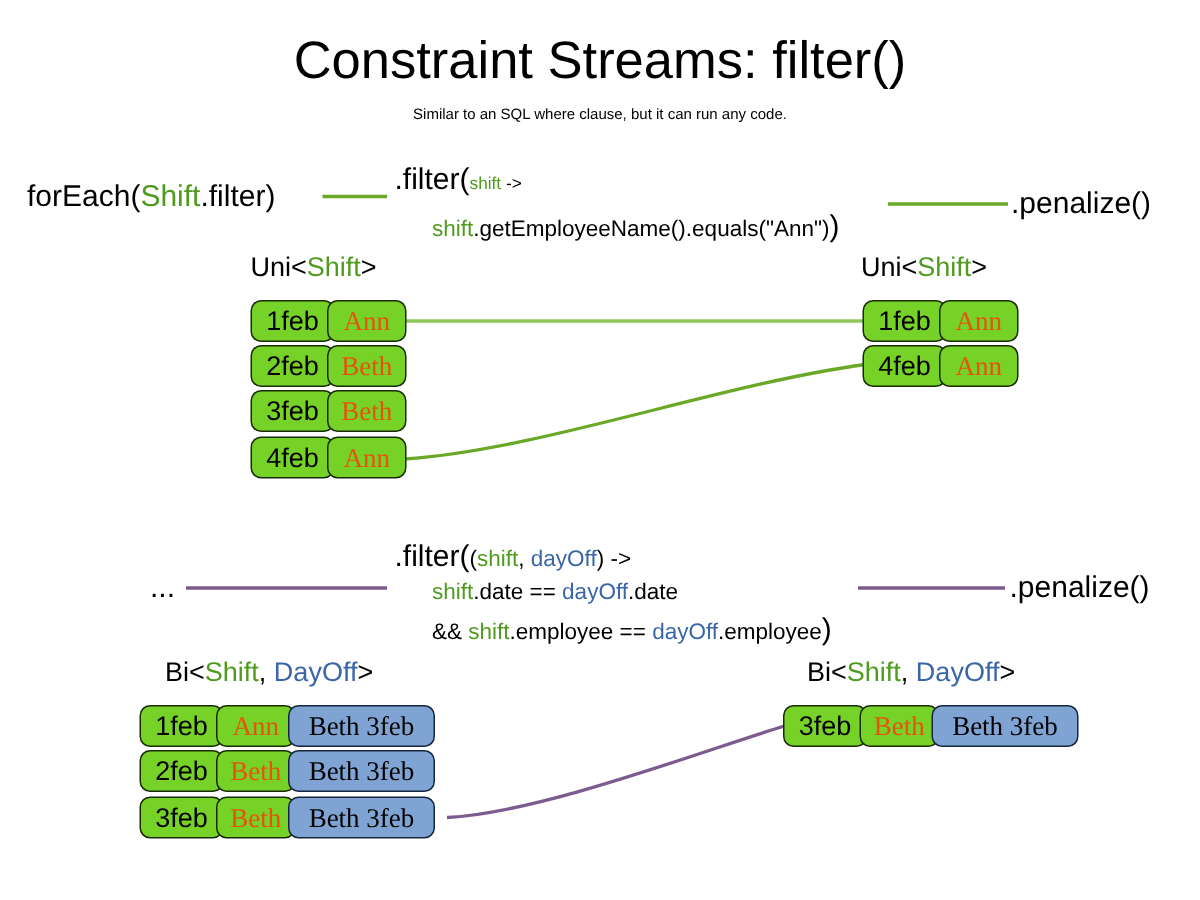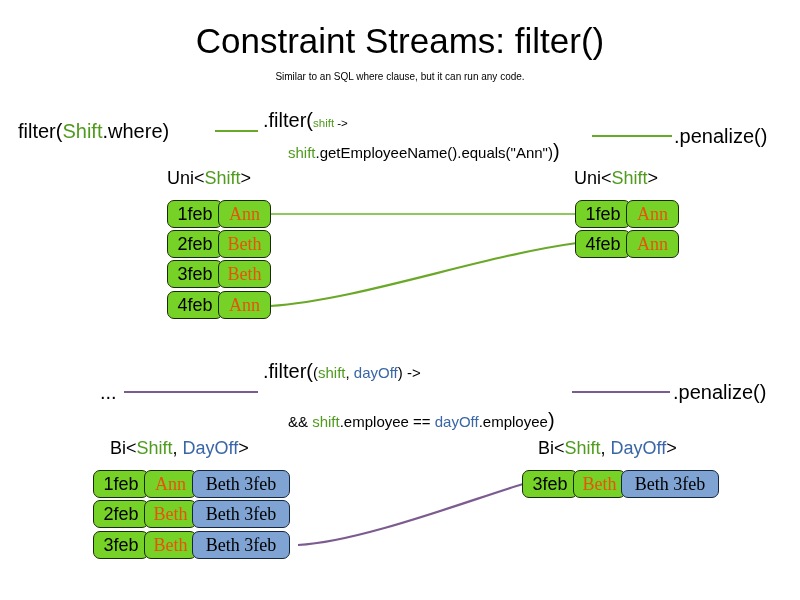--- a/index.html
+++ b/index.html
@@ -117,21 +117,21 @@
     <path d="M 270 306 C 360 300 480 256 577 243" fill="none" stroke="#6aa828" stroke-width="2.2"></path>
 
     <line x1="124" y1="392" x2="258" y2="392" stroke="#7c5b8f" stroke-width="2.2"></line>
 
     <line x1="572" y1="392" x2="670" y2="392" stroke="#7c5b8f" stroke-width="2.2"></line>
 
     <path d="M 298 545 C 360 542 470 500 523 484" fill="none" stroke="#7c5b8f" stroke-width="2.2"></path>
   </svg>
 
   <div class="abs codeline big" style="left:18px; top:119px;">
-    <span class="k">filter(</span><span class="g">Shift</span><span class="k">.where)</span>
+    <span class="k">forEach(</span><span class="g">Shift</span><span class="k">.filter)</span>
   </div>
 
   <div class="abs codeline big" style="left:263px; top:108px;">
     <span class="k">.filter(</span><span class="g tiny">shift</span><span class="k tiny"> -&gt;</span>
   </div>
 
   <div class="abs codeline" style="left:288px; top:139px;">
     <span class="g mid">shift</span><span class="k mid">.getEmployeeName().equals("Ann")</span><span class="k big">)</span>
   </div>
 
@@ -170,20 +170,23 @@
     <span class="cell green date" style="width:56px;">4feb</span>
     <span class="cell green name" style="width:53px;">Ann</span>
   </div>
 
   <div class="abs codeline big" style="left:100px; top:380px;">...</div>
 
   <div class="abs codeline big" style="left:263px; top:359px;">
     <span class="k">.filter(</span><span class="k mid">(</span><span class="g mid">shift</span><span class="k mid">, </span><span class="b mid">dayOff</span><span class="k mid">) -&gt;</span>
   </div>
 
+  <div class="abs codeline mid" style="left:288px; top:385px;">
+    <span class="g">shift</span><span class="k">.date == </span><span class="b">dayOff</span><span class="k">.date</span>
+  </div>
 
   <div class="abs codeline" style="left:288px; top:408px;text-align:center;">
     <span class="k mid">&amp;&amp; </span><span class="g mid">shift</span><span class="k mid">.employee == </span><span class="b mid">dayOff</span><span class="k mid">.employee</span><span class="k big">)</span>
   </div>
 
   <div class="abs codeline big" style="left:673px; top:380px;">.penalize()</div>
 
   <div class="hdr" style="left:110px; top:437px;">
     <span class="k">Bi&lt;</span><span class="g">Shift</span><span class="k">, </span><span class="b">DayOff</span><span class="k">&gt;</span>
   </div>

